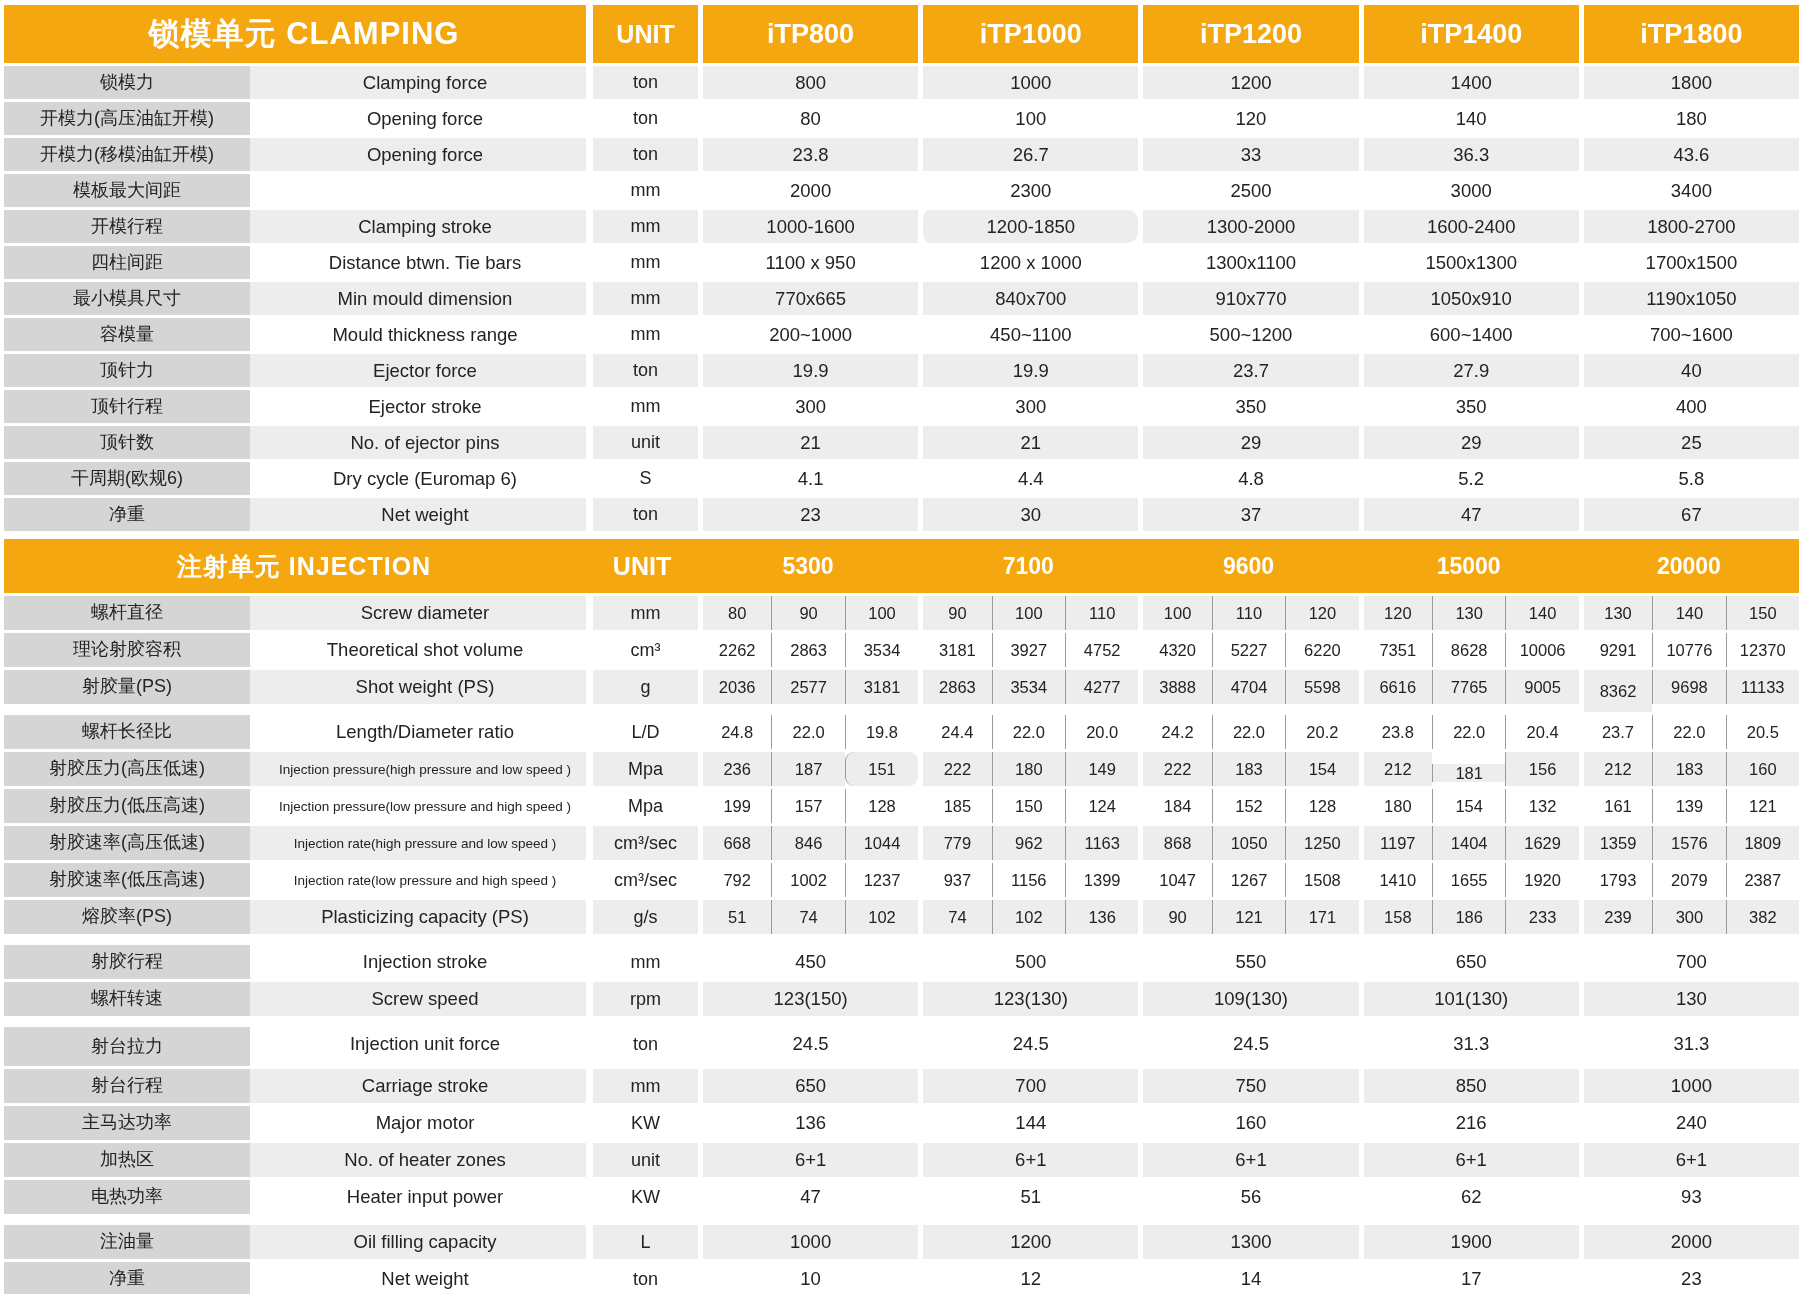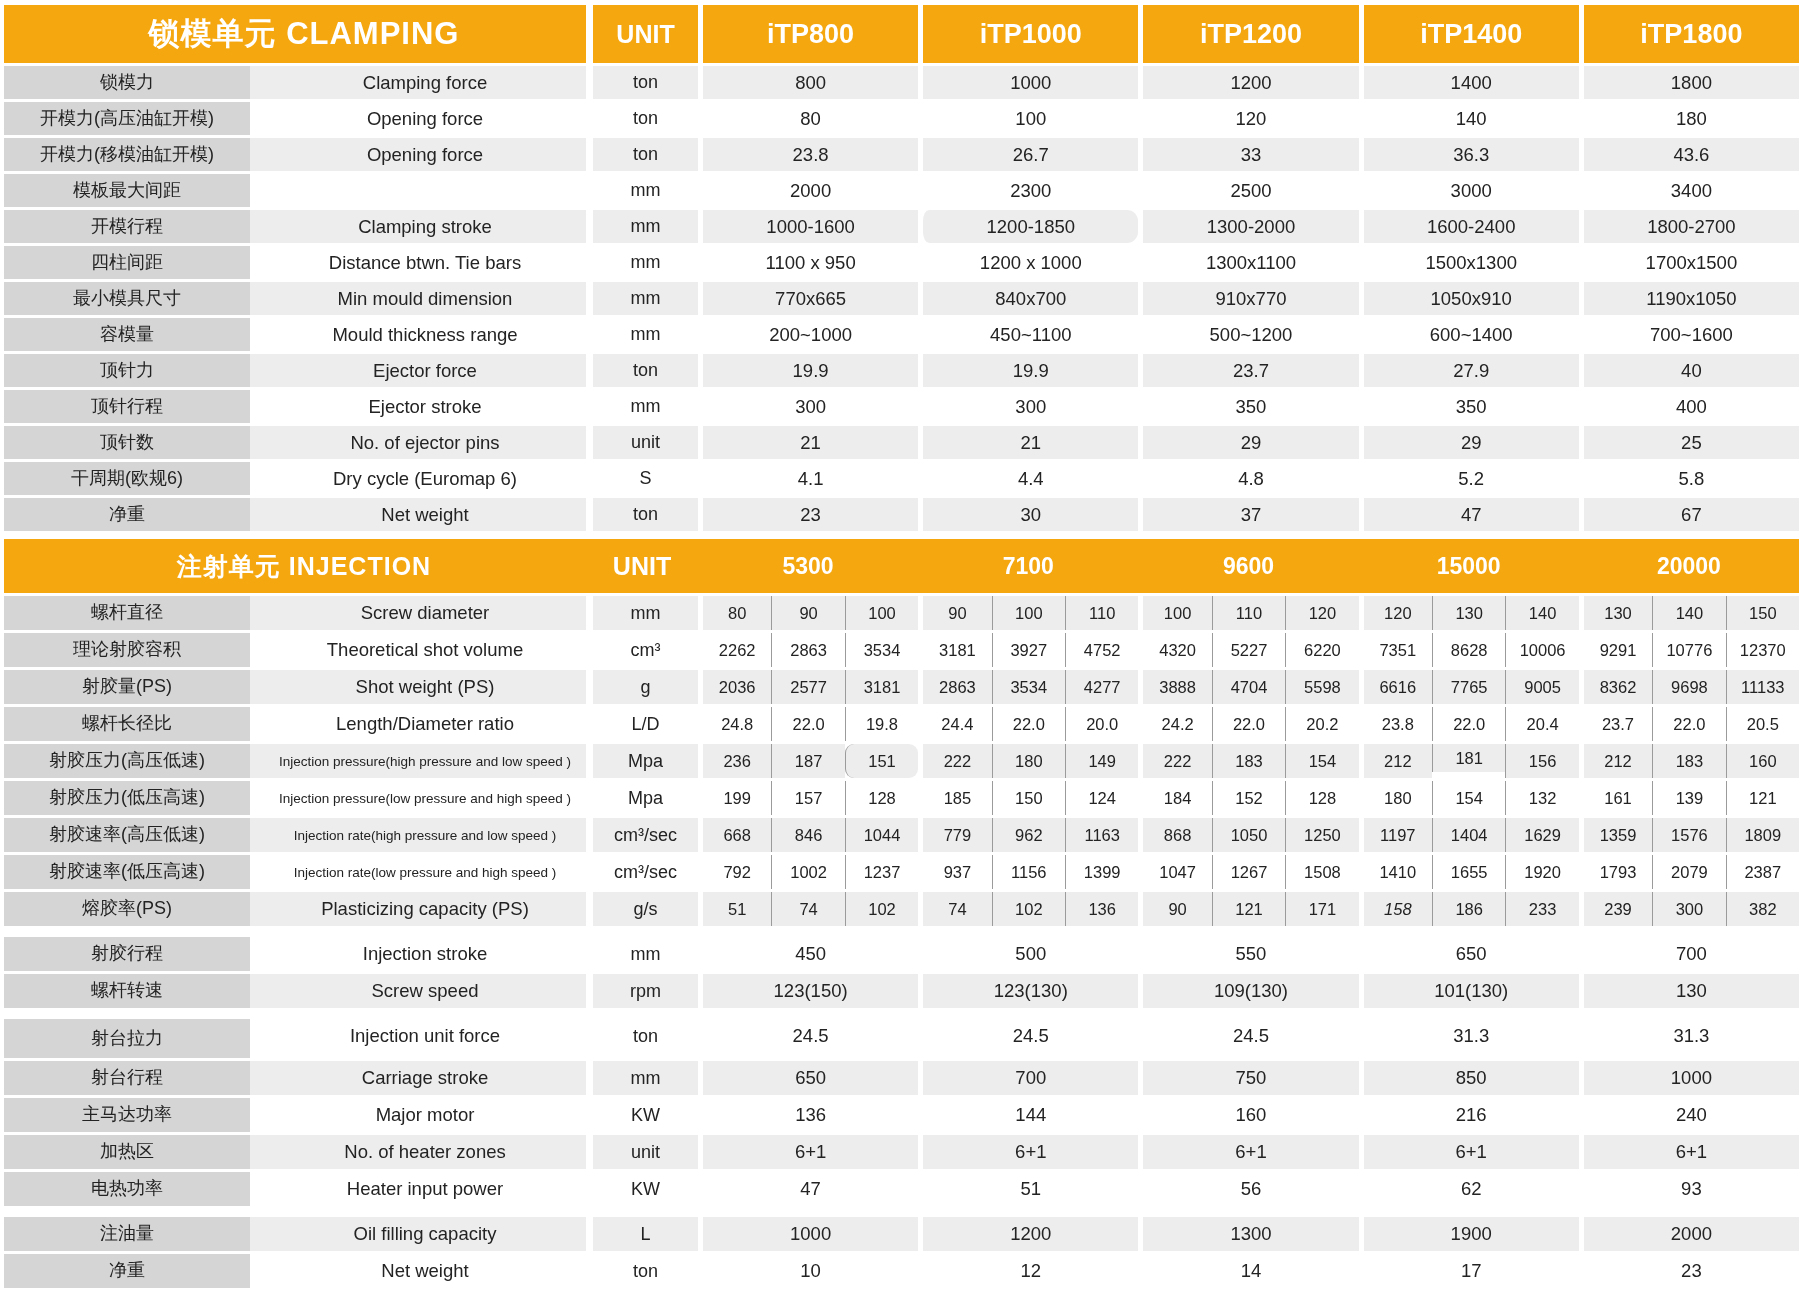--- a/index.html
+++ b/index.html
@@ -206,21 +206,21 @@
       <div class="vl sub ll g" style="grid-column: 6; height: 34px;">3181</div>
       <div class="vl sub gl5 g" style="grid-column: 7; height: 34px;">2863</div>
       <div class="vl sub ll g" style="grid-column: 8; height: 34px;">3534</div>
       <div class="vl sub ll g" style="grid-column: 9; height: 34px;">4277</div>
       <div class="vl sub gl5 g" style="grid-column: 10; height: 34px;">3888</div>
       <div class="vl sub ll g" style="grid-column: 11; height: 34px;">4704</div>
       <div class="vl sub ll g" style="grid-column: 12; height: 34px;">5598</div>
       <div class="vl sub gl5 g" style="grid-column: 13; height: 34px;">6616</div>
       <div class="vl sub ll g" style="grid-column: 14; height: 34px;">7765</div>
       <div class="vl sub ll g" style="grid-column: 15; height: 34px;">9005</div>
-      <div class="vl sub gl5 g" style="grid-column: 16; height: 34px;">8362</div>
+      <div class="vl sub gl5 g" style="grid-column: 16; height: 42px;">8362</div>
       <div class="vl sub ll g" style="grid-column: 17; height: 34px;">9698</div>
       <div class="vl sub ll g" style="grid-column: 18; height: 34px;">11133</div>
       <div class="cn" style="grid-column: 1; height: 34px;">螺杆长径比</div>
       <div class="en w" style="grid-column: 2; height: 34px;">Length/Diameter ratio</div>
       <div class="un gl6 w" style="grid-column: 3; height: 34px;">L/D</div>
       <div class="vl sub gl5 w" style="grid-column: 4; height: 34px;">24.8</div>
       <div class="vl sub ll w" style="grid-column: 5; height: 34px;">22.0</div>
       <div class="vl sub ll w" style="grid-column: 6; height: 34px;">19.8</div>
       <div class="vl sub gl5 w" style="grid-column: 7; height: 34px;">24.4</div>
       <div class="vl sub ll w" style="grid-column: 8; height: 34px;">22.0</div>
@@ -240,21 +240,21 @@
       <div class="vl sub gl5 g" style="grid-column: 4; height: 34px;">236</div>
       <div class="vl sub ll g" style="grid-column: 5; height: 34px;">187</div>
       <div class="vl sub ll g" style="grid-column: 6; height: 34px; border-radius: 9px;">151</div>
       <div class="vl sub gl5 g" style="grid-column: 7; height: 34px;">222</div>
       <div class="vl sub ll g" style="grid-column: 8; height: 34px;">180</div>
       <div class="vl sub ll g" style="grid-column: 9; height: 34px;">149</div>
       <div class="vl sub gl5 g" style="grid-column: 10; height: 34px;">222</div>
       <div class="vl sub ll g" style="grid-column: 11; height: 34px;">183</div>
       <div class="vl sub ll g" style="grid-column: 12; height: 34px;">154</div>
       <div class="vl sub gl5 g" style="grid-column: 13; height: 34px;">212</div>
-      <div class="vl sub ll g" style="grid-column: 14; height: 28px;">181</div>
+      <div class="vl sub ll g" style="grid-column: 14; height: 18px; margin-top: 12px;">181</div>
       <div class="vl sub ll g" style="grid-column: 15; height: 34px;">156</div>
       <div class="vl sub gl5 g" style="grid-column: 16; height: 34px;">212</div>
       <div class="vl sub ll g" style="grid-column: 17; height: 34px;">183</div>
       <div class="vl sub ll g" style="grid-column: 18; height: 34px;">160</div>
       <div class="cn" style="grid-column: 1; height: 34px;">射胶压力(低压高速)</div>
       <div class="en small w" style="grid-column: 2; height: 34px;">Injection pressure(low pressure and high speed )</div>
       <div class="un gl6 w" style="grid-column: 3; height: 34px;">Mpa</div>
       <div class="vl sub gl5 w" style="grid-column: 4; height: 34px;">199</div>
       <div class="vl sub ll w" style="grid-column: 5; height: 34px;">157</div>
       <div class="vl sub ll w" style="grid-column: 6; height: 34px;">128</div>
@@ -311,21 +311,21 @@
       <div class="un gl6 g" style="grid-column: 3; height: 34px;">g/s</div>
       <div class="vl sub gl5 g" style="grid-column: 4; height: 34px;">51</div>
       <div class="vl sub ll g" style="grid-column: 5; height: 34px;">74</div>
       <div class="vl sub ll g" style="grid-column: 6; height: 34px;">102</div>
       <div class="vl sub gl5 g" style="grid-column: 7; height: 34px;">74</div>
       <div class="vl sub ll g" style="grid-column: 8; height: 34px;">102</div>
       <div class="vl sub ll g" style="grid-column: 9; height: 34px;">136</div>
       <div class="vl sub gl5 g" style="grid-column: 10; height: 34px;">90</div>
       <div class="vl sub ll g" style="grid-column: 11; height: 34px;">121</div>
       <div class="vl sub ll g" style="grid-column: 12; height: 34px;">171</div>
-      <div class="vl sub gl5 g" style="grid-column: 13; height: 34px; font-style: italic;">158</div>
+      <div class="vl sub gl5 g" style="grid-column: 13; height: 34px;">158</div>
       <div class="vl sub ll g" style="grid-column: 14; height: 34px;">186</div>
       <div class="vl sub ll g" style="grid-column: 15; height: 34px;">233</div>
       <div class="vl sub gl5 g" style="grid-column: 16; height: 34px;">239</div>
       <div class="vl sub ll g" style="grid-column: 17; height: 34px;">300</div>
       <div class="vl sub ll g" style="grid-column: 18; height: 34px;">382</div>
       <div class="sp" style="grid-column: 1 / -1; height: 5px;"></div>
       <div class="cn" style="grid-column: 1; height: 34px;">射胶行程</div>
       <div class="en w" style="grid-column: 2; height: 34px;">Injection stroke</div>
       <div class="un gl6 w" style="grid-column: 3; height: 34px;">mm</div>
       <div class="vl gl5 w" style="grid-column: 4 / span 3; height: 34px;">450</div>

